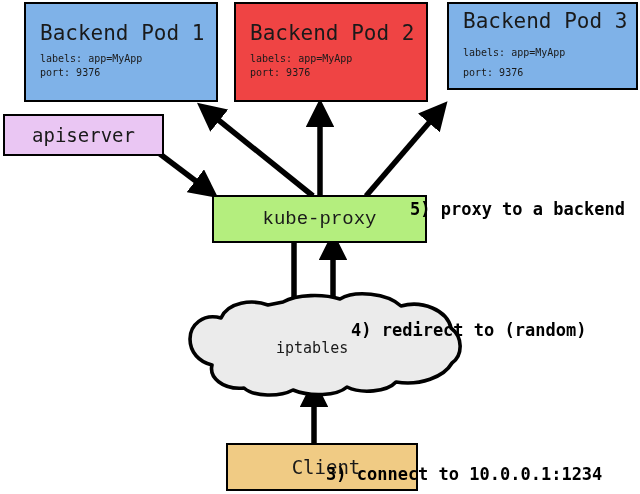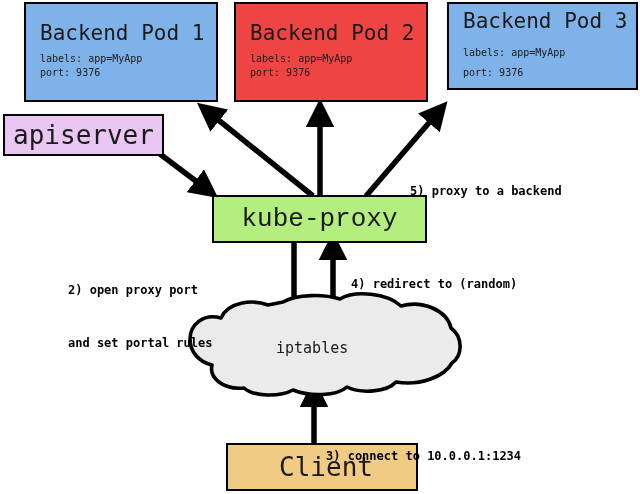--- a/index.html
+++ b/index.html
@@ -34,29 +34,29 @@
     white-space: nowrap;
   }
   .pod-line {
     font-size: 10px;
     color: #1a1a1a;
     line-height: 1.45;
     white-space: nowrap;
   }
   .center-label {
     text-align: center;
-    font-size: 26px;
+    font-size: 19px;
     color: #1a1a1a;
     white-space: nowrap;
   }
   .annotation {
     position: absolute;
     font-family: "DejaVu Sans Mono", monospace;
     font-weight: bold;
-    font-size: 12px;
+    font-size: 17px;
     line-height: 1.48;
     color: #000000;
     white-space: pre;
   }
   .cloud-label {
     position: absolute;
     font-family: "DejaVu Sans Mono", monospace;
     font-size: 15px;
     color: #1a1a1a;
     white-space: nowrap;
@@ -145,30 +145,26 @@
 
   <div class="node" style="left:212px; top:195px; width:215px; height:48px; background:#B4EE7E;font-family:Liberation Mono, monospace;">
     <div class="center-label">kube-proxy</div>
   </div>
 
   <div class="node" style="left:226px; top:443px; width:192px; height:48px; background:#F0CB84;padding-left:8px;">
     <div class="center-label">Client</div>
   </div>
 
 
-  <div class="annotation" style="left:68px; top:246px;">
-    <div>2) open proxy port</div>
-    <div>and set portal rules</div>
-  </div>
 
   <div class="annotation" style="left:326px; top:412px;">
     <div>3) connect to 10.0.0.1:1234</div>
   </div>
 
-  <div class="annotation" style="left:351px; top:240px;">
+  <div class="annotation" style="left:351px; top:268px;">
     <div>4) redirect to (random)</div>
   </div>
 
   <div class="annotation" style="left:410px; top:147px;">
     <div>5) proxy to a backend</div>
   </div>
 
 </div>
 
 </body></html>

